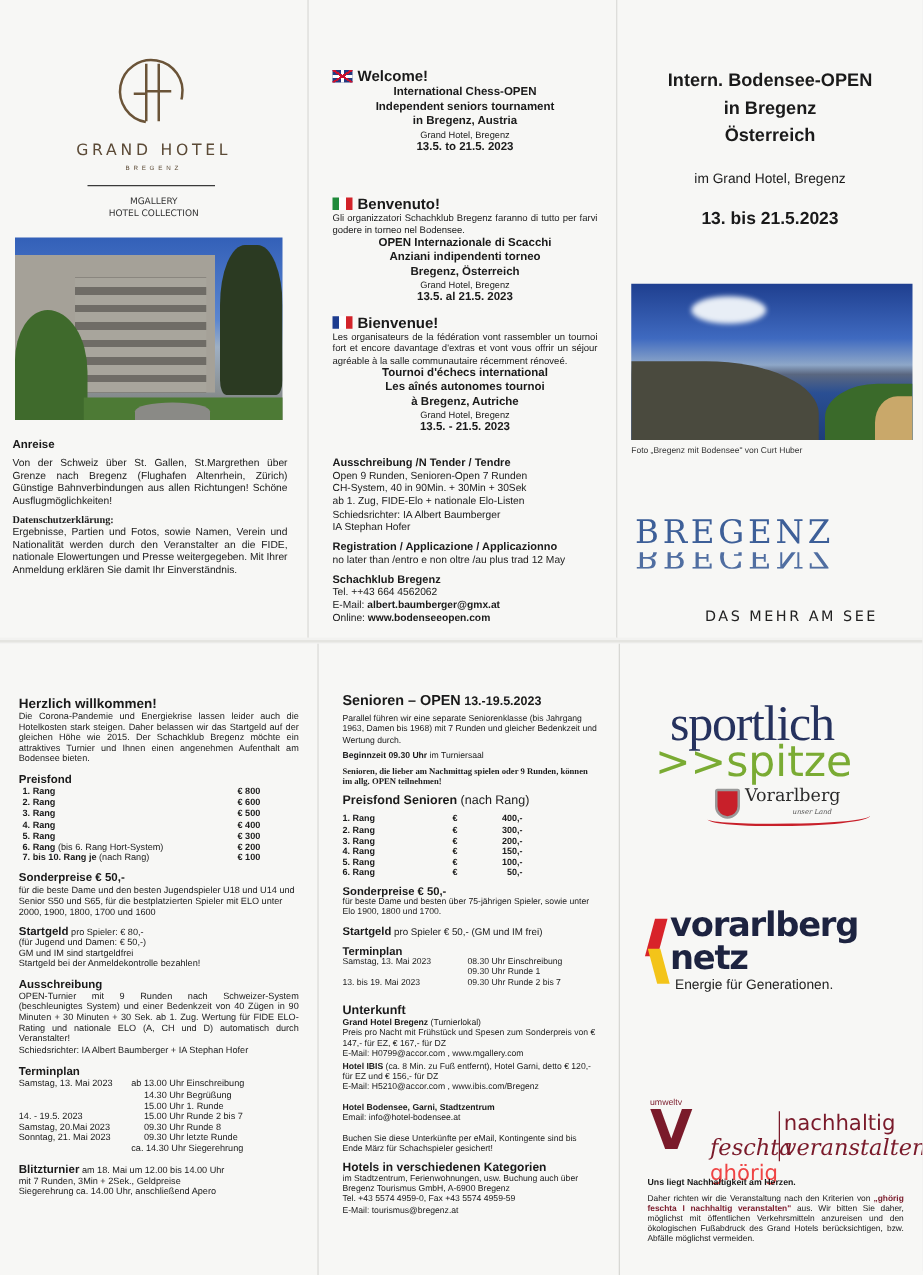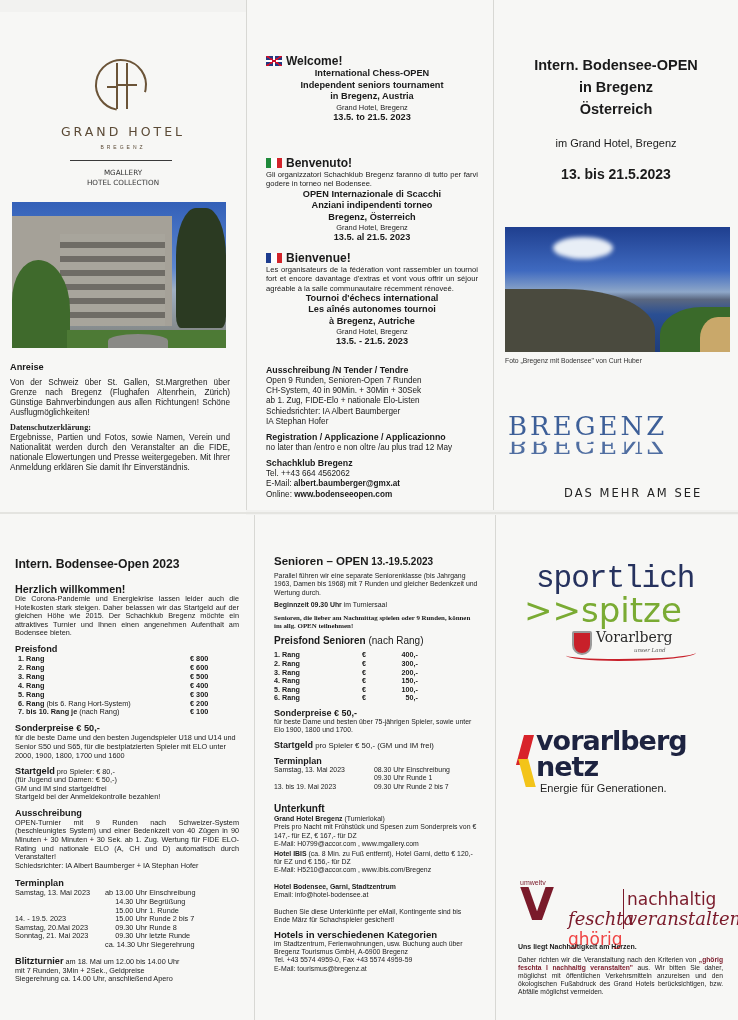--- a/index.html
+++ b/index.html
@@ -5,21 +5,21 @@
   * { box-sizing: border-box; margin: 0; padding: 0; }
   body { width: 738px; height: 1020px; background: #f2f2f0; font-family: "Liberation Sans", sans-serif; color: #1a1a1a; position: relative; overflow: hidden; }
   .panel { position: absolute; background: #f7f7f5; overflow: hidden; }
   .fold-v { position: absolute; width: 1px; background: #d8d8d4; }
   .fold-h { position: absolute; height: 2px; background: #e4e4e0; left: 0; width: 738px; top: 512px; }
   p, .t { font-size: 8.2px; line-height: 10px; }
   .b { font-weight: bold; font-family: Liberation Serif, serif; }
   .j { text-align: justify; }
 
   
-  #p1 { left: 0; top: 12px; width: 246px; height: 510px; }
+  #p1 { left: 0; top: 0; width: 246px; height: 510px; }
   .gh-logo { position: absolute; left: 93px; top: 45px; width: 56px; height: 56px; }
   .gh-name { position: absolute; left: 0; width: 246px; top: 112px; text-align: center; font-size: 12.5px; letter-spacing: 3px; color: #5b4a36; font-family: "DejaVu Sans", sans-serif; }
   .gh-sub { position: absolute; left: 0; width: 246px; top: 132px; text-align: center; font-size: 5px; letter-spacing: 3px; color: #5b4a36; }
   .gh-line { position: absolute; left: 70px; width: 102px; top: 148px; height: 1px; background: #3a3a3a; }
   .mgal { position: absolute; left: 0; width: 246px; top: 156px; text-align: center; font-size: 7.2px; line-height: 9.5px; color: #333; font-family: "DejaVu Sans", sans-serif; }
   .hotel-photo { position: absolute; left: 12px; top: 190px; width: 214px; height: 146px; background: linear-gradient(#3360b8 0%, #5b86d0 45%, #9fb0c4 60%, #7a7a72 100%); overflow: hidden; }
   .hp-building { position: absolute; left: 0; top: 14px; width: 160px; height: 110px; background: #a5a198; }
   .hp-building::before { content: ""; position: absolute; left: 48px; top: 18px; width: 105px; height: 92px; background: repeating-linear-gradient(#a8a59c 0 8px, #6f6c66 8px 14px); }
   .hp-tree { position: absolute; right: 0; top: 6px; width: 50px; height: 120px; background: #2b3a22; border-radius: 40% 40% 10% 10%; }
   .hp-bush { position: absolute; left: 0; top: 58px; width: 58px; height: 90px; background: #3f6a2c; border-radius: 45% 55% 0 0; }
@@ -81,21 +81,21 @@
   .p5 h1 span { font-size: 10px; }
   .p5 h2 { font-size: 10px; line-height: 12px; margin-top: 5px; }
   .p5 h3 { font-size: 9px; line-height: 10px; margin-top: 5px; }
   .p5 p { font-size: 6.9px; line-height: 8.4px; margin-bottom: 4px; }
   .sen-row { display: grid; grid-template-columns: 88px 22px 1fr; font-size: 7.2px; line-height: 8.6px; font-weight: bold; }
   .sen-row .v { text-align: right; width: 34px; }
   .sched5 { display: grid; grid-template-columns: 100px 1fr; font-size: 6.9px; line-height: 8.4px; }
 
   
   #p6 { left: 496px; top: 515px; width: 242px; height: 505px; }
-  .sportlich { position: absolute; left: 40px; top: 44px; font-size: 31px; color: #26325e; font-family: Liberation Mono, monospace; letter-spacing: -1px; line-height: 40px; }
+  .sportlich { position: absolute; left: 40px; top: 44px; font-size: 40px; color: #26325e; font-family: Liberation Serif, serif; letter-spacing: -1px; line-height: 40px; }
   .spitze { position: absolute; left: 28px; top: 78px; font-size: 34px; color: #7aab33; font-family: "DejaVu Sans", sans-serif; line-height: 34px; }
   .vbg-shield { position: absolute; left: 76px; top: 116px; width: 20px; height: 24px; background: #c8202a; border-radius: 2px 2px 10px 10px; border: 2px solid #9a9a9a; }
   .vbg-text { position: absolute; left: 100px; top: 114px; font-family: "DejaVu Serif", serif; font-size: 14px; color: #2a2a2a; }
   .vbg-unser { position: absolute; left: 138px; top: 132px; font-family: "DejaVu Serif", serif; font-style: italic; font-size: 5.5px; color: #555; }
   .vbg-swoosh { position: absolute; left: 70px; top: 132px; width: 130px; height: 14px; border-bottom: 2px solid #c8202a; border-radius: 0 0 60% 40%; }
   .bolt-red { position: absolute; left: 24px; top: 220px; width: 10px; height: 30px; background: #d8232a; transform: skewX(-15deg); }
   .bolt-yel { position: absolute; left: 26px; top: 244px; width: 10px; height: 28px; background: #f3c419; transform: skewX(15deg); }
   .vnetz1 { position: absolute; left: 40px; top: 212px; font-size: 27px; font-weight: bold; color: #1d2340; line-height: 28px; font-family: "DejaVu Sans", sans-serif; letter-spacing: -1px; }
   .vnetz2 { position: absolute; left: 40px; top: 238px; font-size: 27px; font-weight: bold; color: #1d2340; line-height: 28px; font-family: "DejaVu Sans", sans-serif; letter-spacing: -1px; }
   .vnetz3 { position: absolute; left: 44px; top: 267px; font-size: 11px; color: #222; }
@@ -223,21 +223,20 @@
   <div class="photo-credit">Foto „Bregenz mit Bodensee" von Curt Huber</div>
   <div class="bregenz-logo">BREGENZ</div>
   <div class="bregenz-mirror">BREGENZ</div>
   <div class="mehr">DAS MEHR AM SEE</div>
 </section>
 
 <div class="fold-h"></div>
 
 <section class="panel" id="p4">
   <div class="p4">
-    <h1>Intern. Bodensee-Open 2023</h1>
     <h2>Herzlich willkommen!</h2>
     <p class="j">Die Corona-Pandemie und Energiekrise lassen leider auch die Hotelkosten stark steigen. Daher belassen wir das Startgeld auf der gleichen Höhe wie 2015. Der Schachklub Bregenz möchte ein attraktives Turnier und Ihnen einen angenehmen Aufenthalt am Bodensee bieten.</p>
     <h3>Preisfond</h3>
     <div>
       <div class="prize-row">
           <span class="r"><b>1. Rang</b><span></span></span>
           <span class="v">€  800</span>
         </div>
       <div class="prize-row">
           <span class="r"><b>2. Rang</b><span></span></span>

